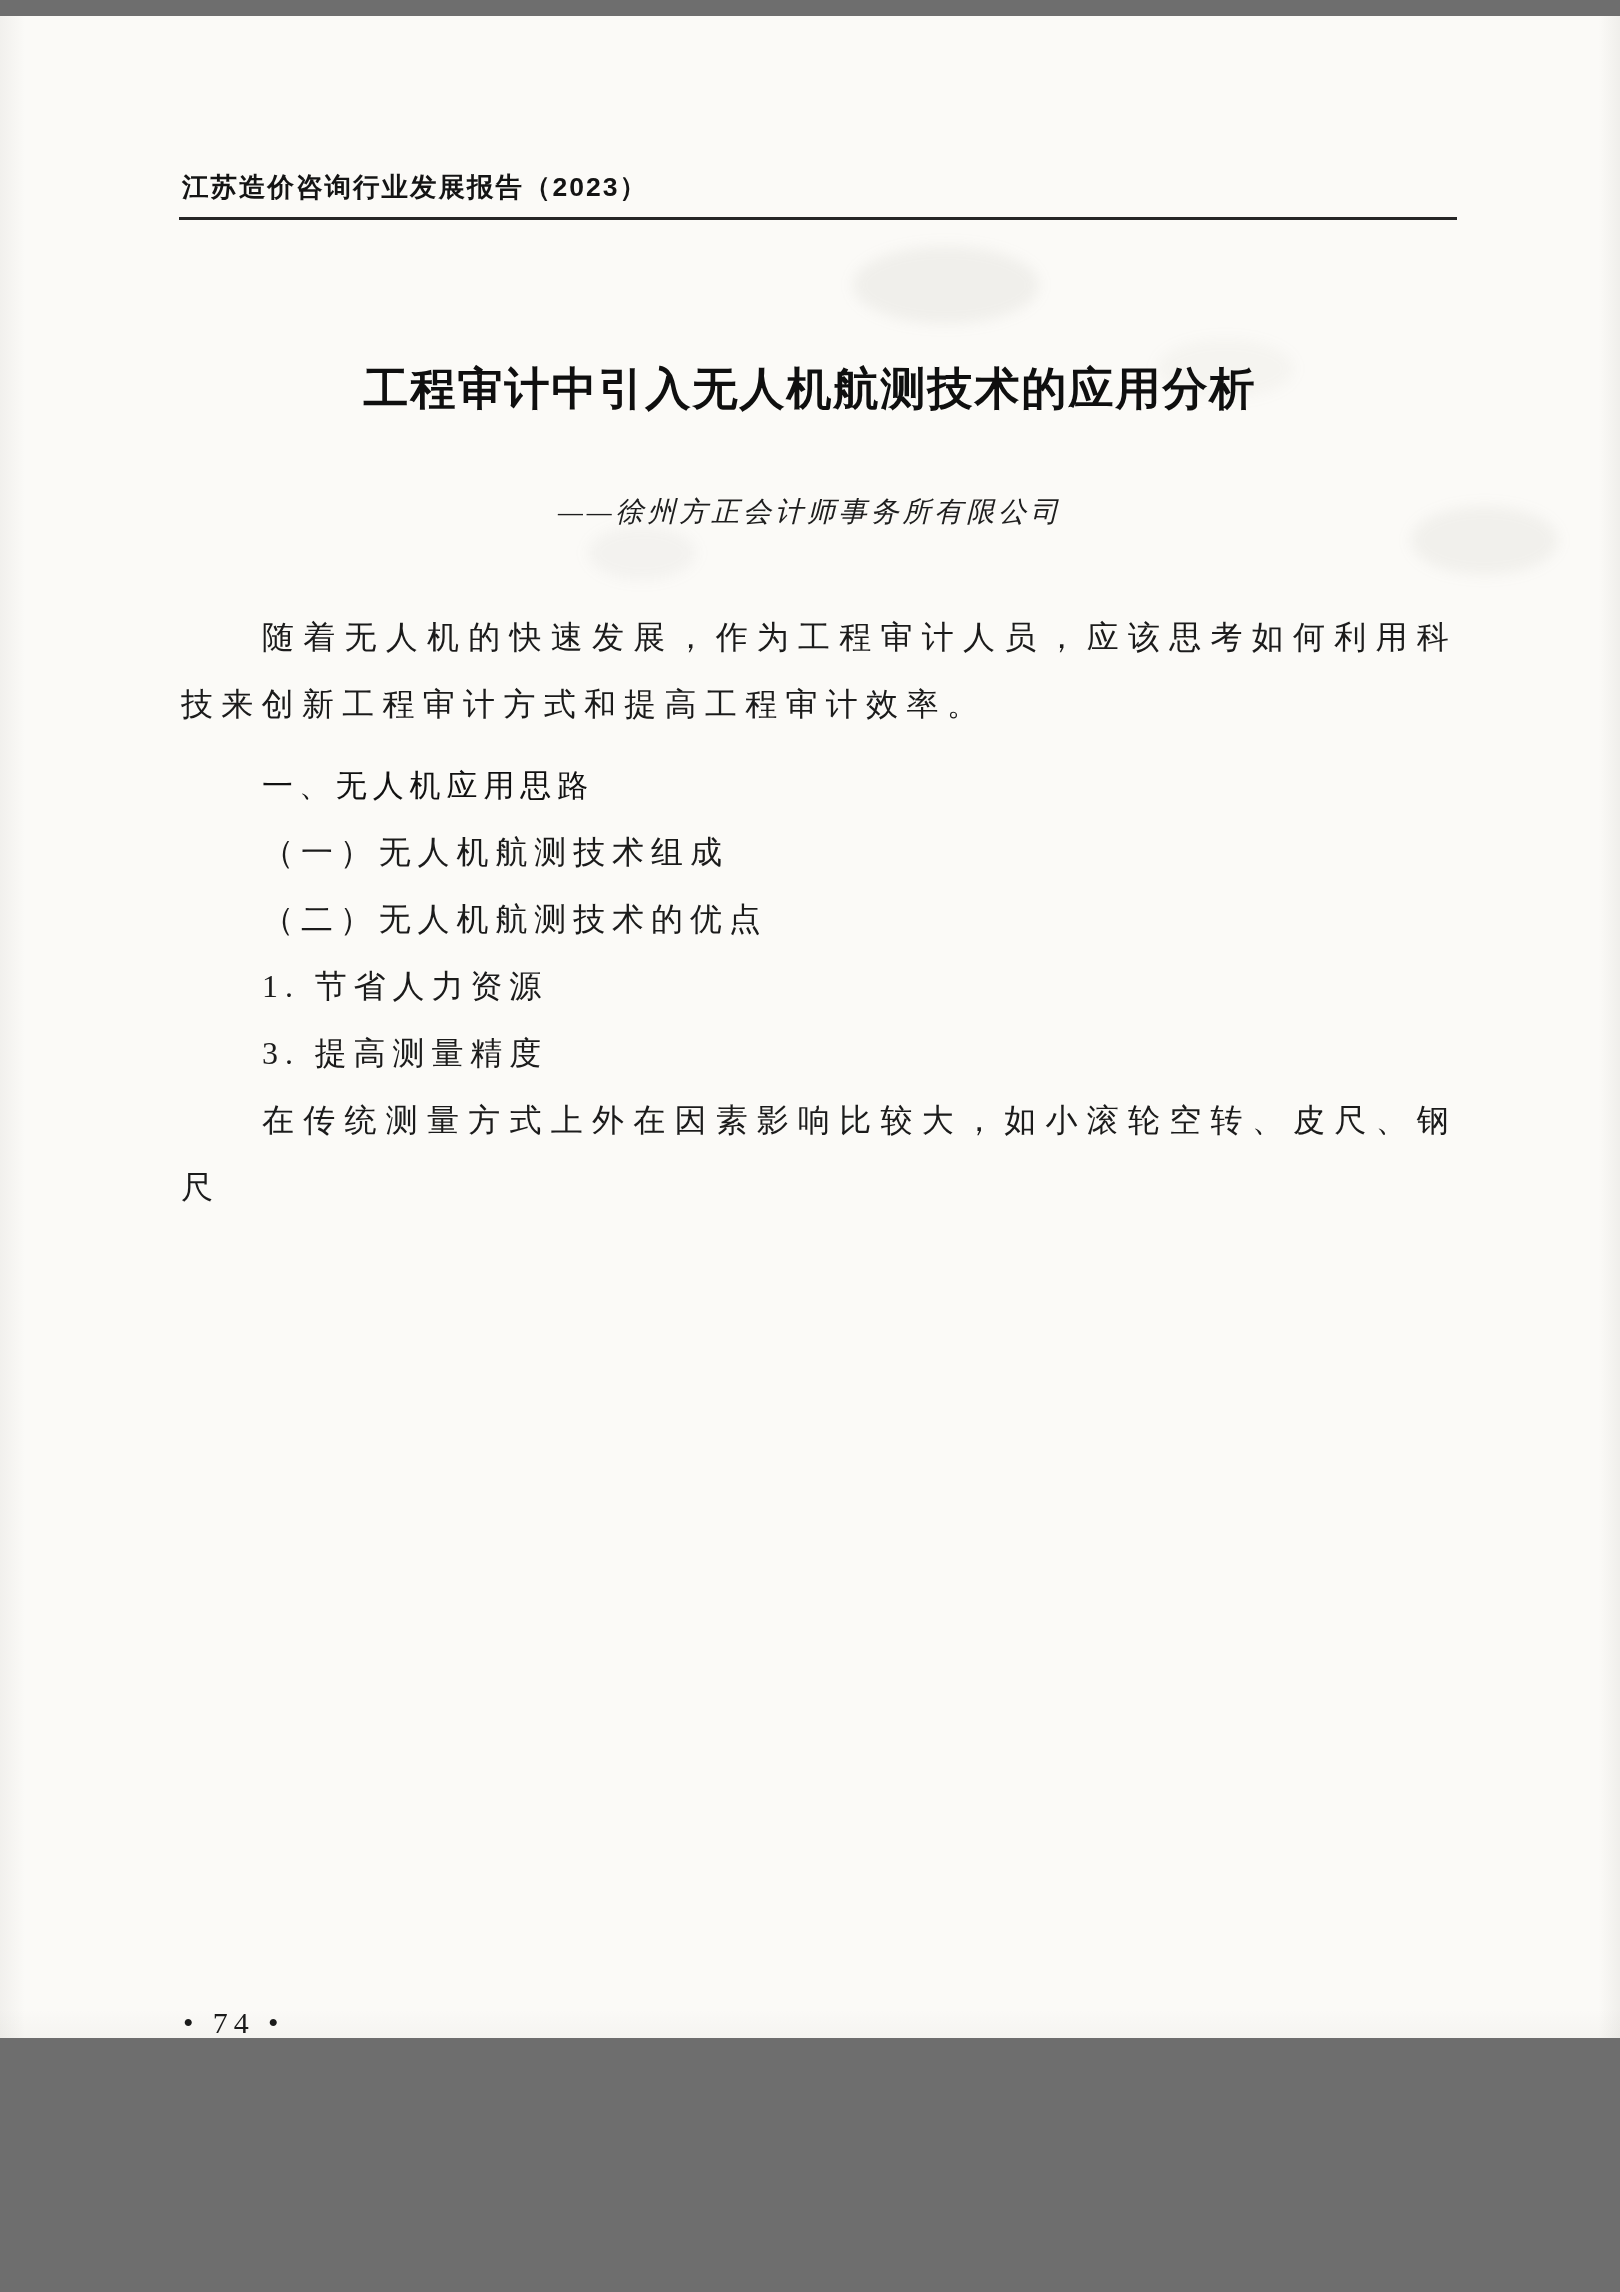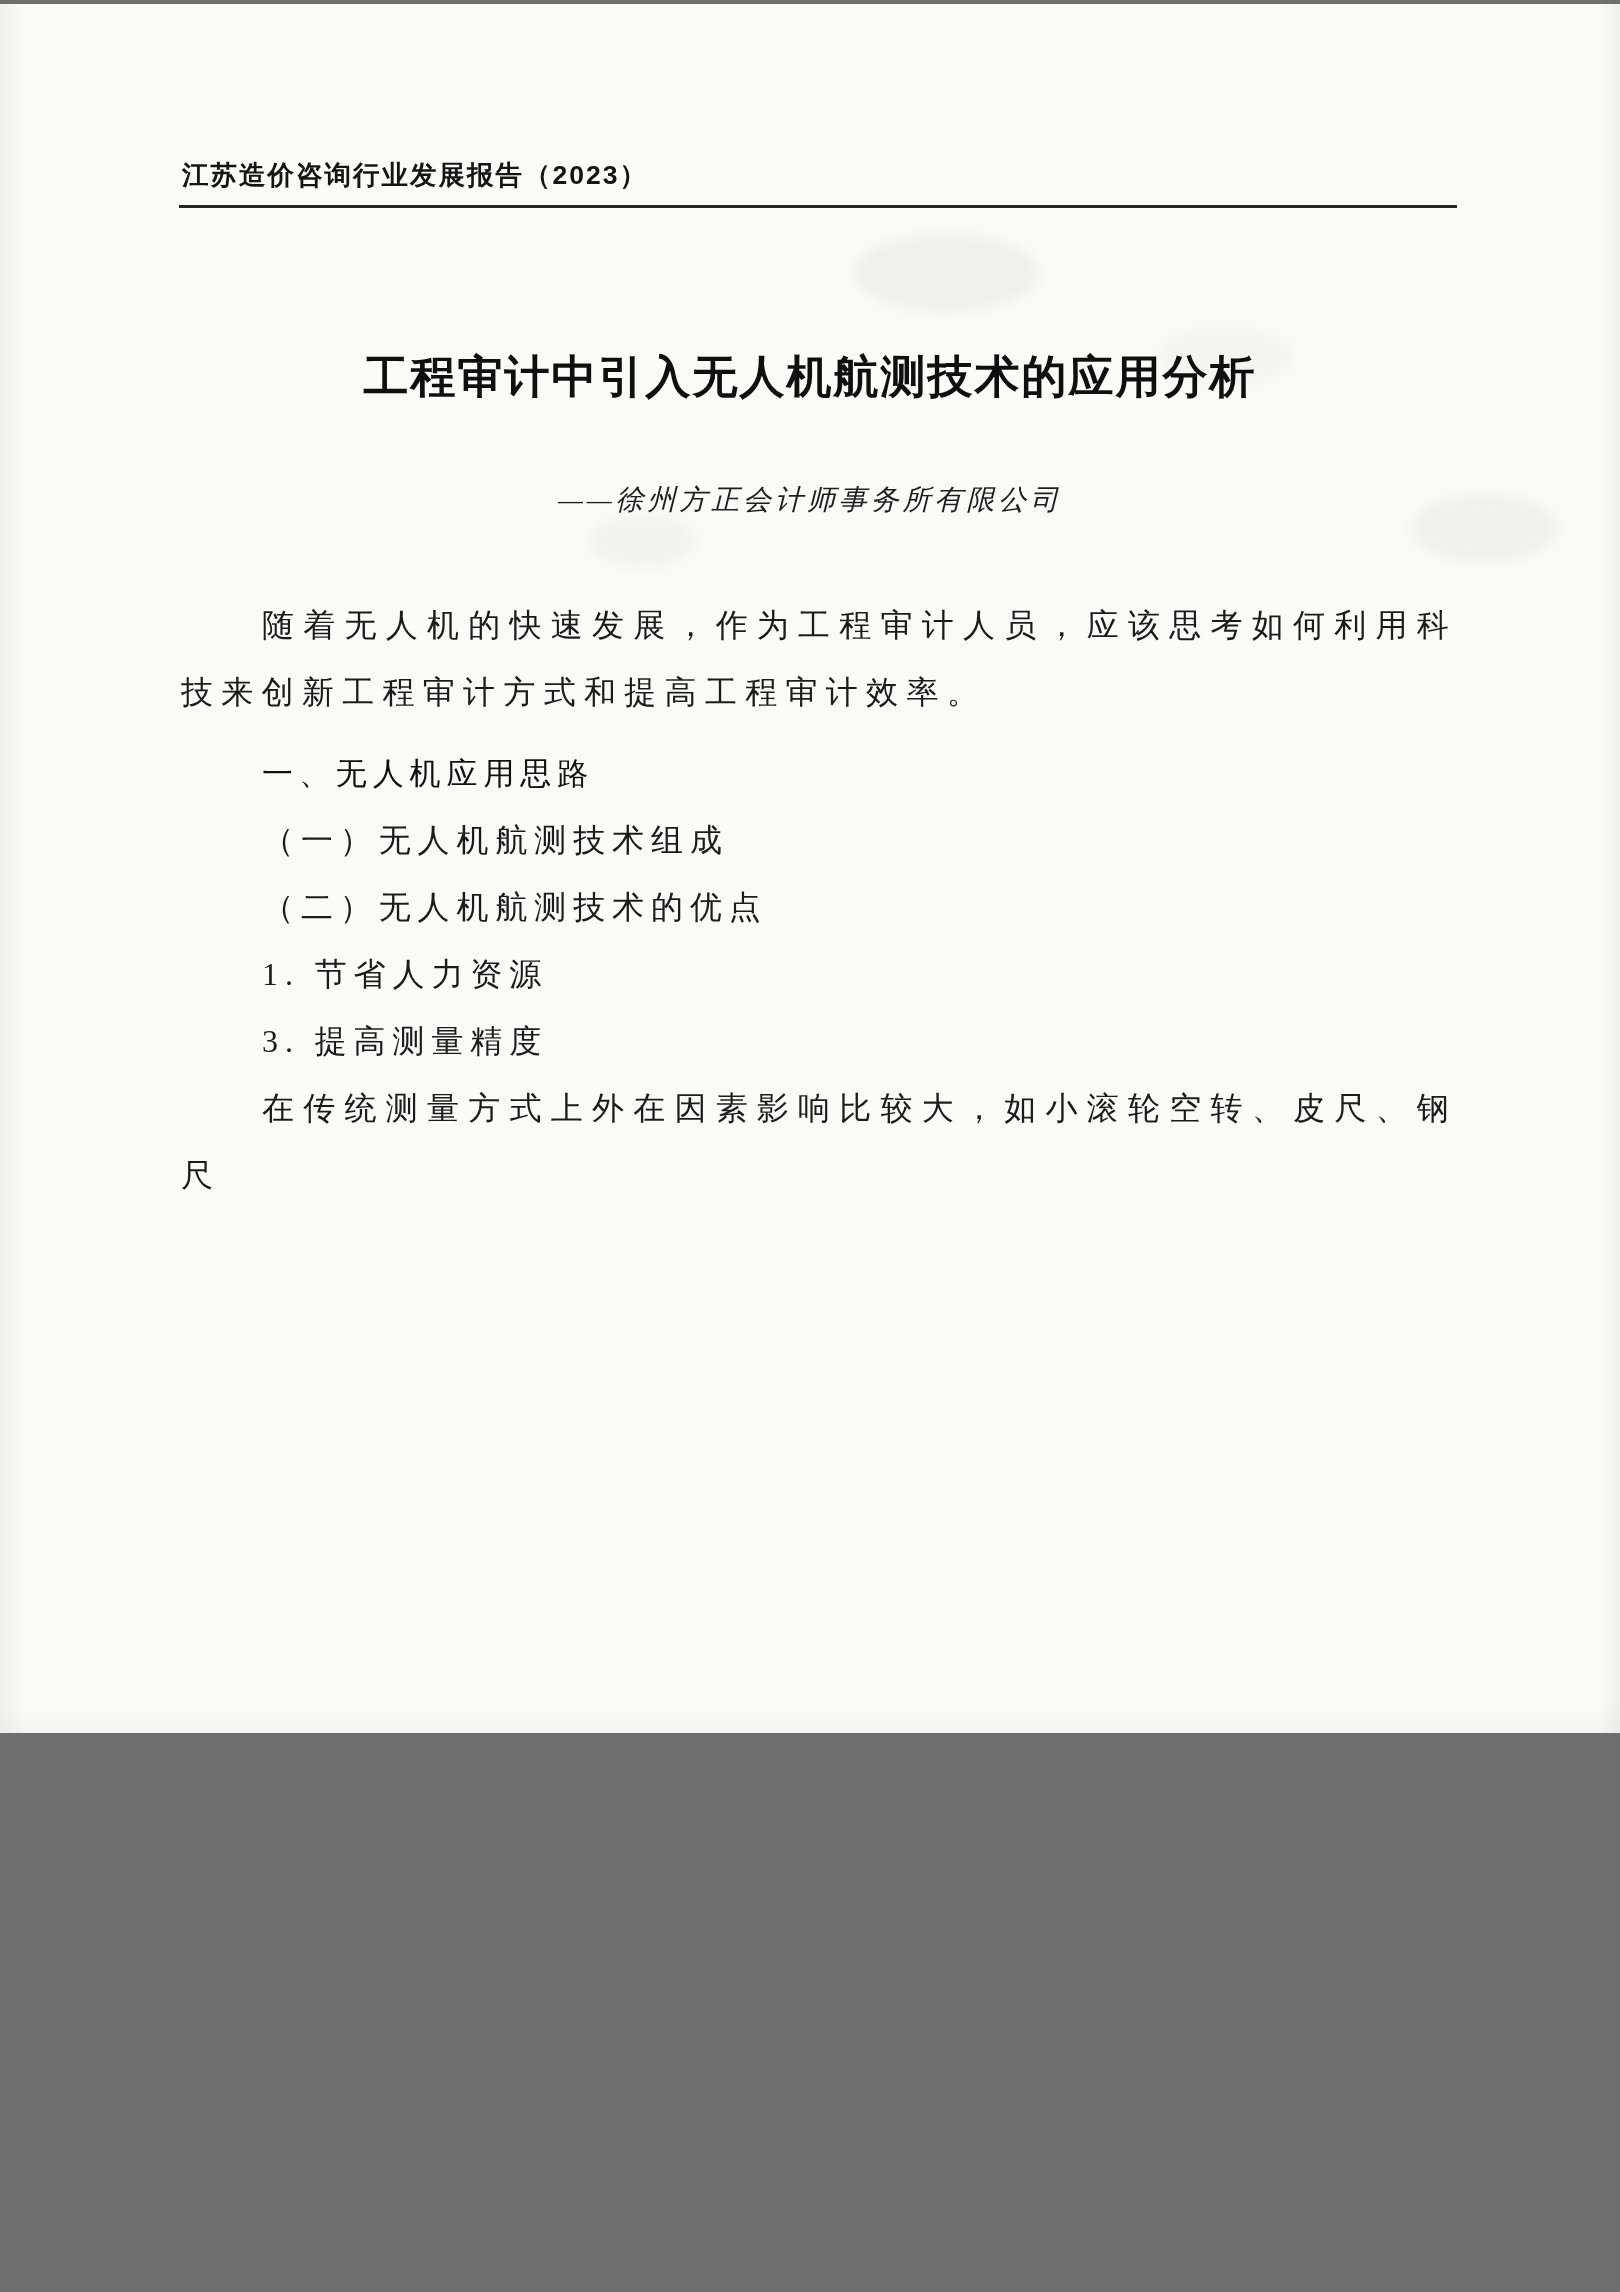--- a/index.html
+++ b/index.html
@@ -1,19 +1,19 @@
 <!DOCTYPE html>
 <html><head>
 <meta charset="utf-8">
 <style>
   html,body { margin:0; padding:0; background:#6e6e6e; }
   .page {
     position:relative;
-    width:1620px; height:1729px;
-    margin:4px auto;
+    width:1620px; height:2022px;
+    margin:16px auto;
     overflow:hidden;
     color:#1b1b1b;
     background:
       linear-gradient(90deg, rgba(60,58,50,0.05), rgba(0,0,0,0) 25.5px),
       linear-gradient(270deg, rgba(60,58,50,0.06), rgba(0,0,0,0) 21.6px),
       linear-gradient(0deg, rgba(60,58,50,0.03), rgba(0,0,0,0) 29px),
       #fbfaf7;
     font-family:"Liberation Serif","DejaVu Serif",serif;
   }
   .artifact { position:absolute; border-radius:50%; filter:blur(6.9px); pointer-events:none; }

